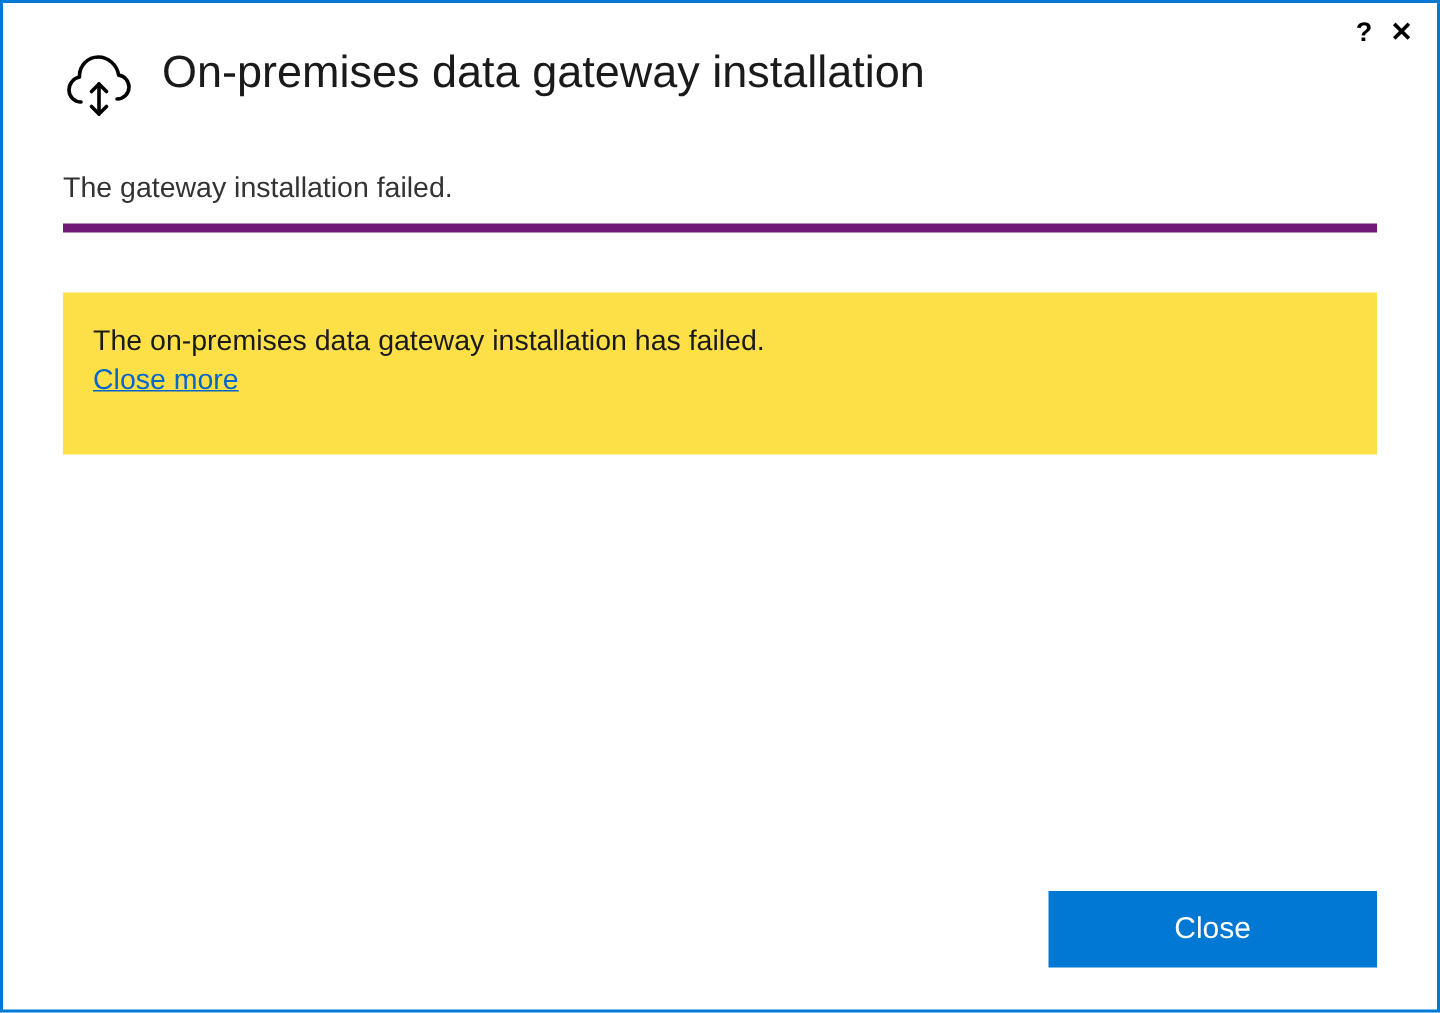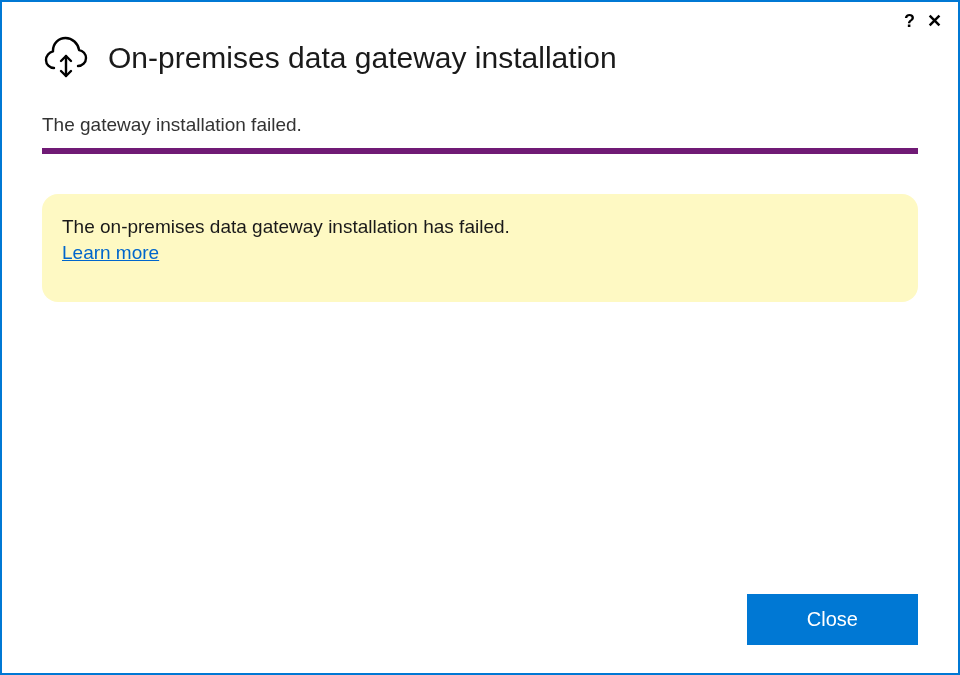--- a/index.html
+++ b/index.html
@@ -41,21 +41,20 @@
     .close-icon {
       font-size: 18px;
       font-weight: bold;
       color: #000;
       cursor: pointer;
       line-height: 1;
       padding: 0 2px;
     }
     .header {
       display: flex;
-      align-items: center;
       gap: 18px;
       padding: 30px 40px 10px 40px;
     }
     .header-title {
       font-size: 30px;
       font-weight: 400;
       color: #1a1a1a;
     }
     .cloud-icon svg {
       width: 48px;
@@ -66,23 +65,22 @@
       flex: 1;
     }
     .status-line {
       font-size: 19px;
       color: #333;
       padding-bottom: 12px;
       border-bottom: 6px solid #701a75;
       margin-bottom: 40px;
     }
     .error-panel {
-      background: #fef9c3;
+      background: #fde047;
       padding: 22px 20px;
-      border-radius: 16px;
     }
     .error-title {
       font-size: 19px;
       color: #1a1a1a;
       margin-bottom: 4px;
     }
     .error-link {
       font-size: 19px;
       color: #0066cc;
       text-decoration: underline;
@@ -99,21 +97,21 @@
       padding: 20px 40px 28px 40px;
       display: flex;
       justify-content: flex-end;
     }
     .close-button {
       background: #0078d4;
       color: #fff;
       border: none;
       font-size: 20px;
       font-weight: 400;
-      padding: 14px 60px;
+      padding: 14px 84px;
       cursor: pointer;
       font-family: inherit;
     }
   </style>
 </head>
 <body>
 
 <div class="window">
 
   <div class="titlebar-controls">
@@ -131,21 +129,21 @@
       </svg>
     </span>
     <h1 class="header-title">On-premises data gateway installation</h1>
   </div>
 
   <div class="content">
     <div class="status-line">The gateway installation failed.</div>
 
     <div class="error-panel">
       <div class="error-title">The on-premises data gateway installation has failed.</div>
-      <a class="error-link">Learn more</a>
+      <a class="error-link">Close more</a>
     </div>
   </div>
 
   <div class="footer">
     <button class="close-button">Close</button>
   </div>
 
 </div>
 
 </body></html>

